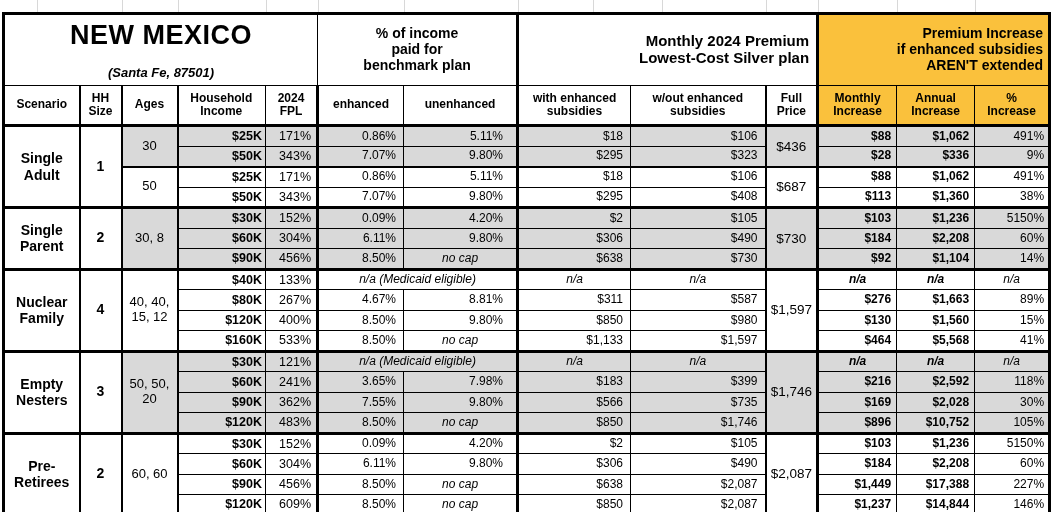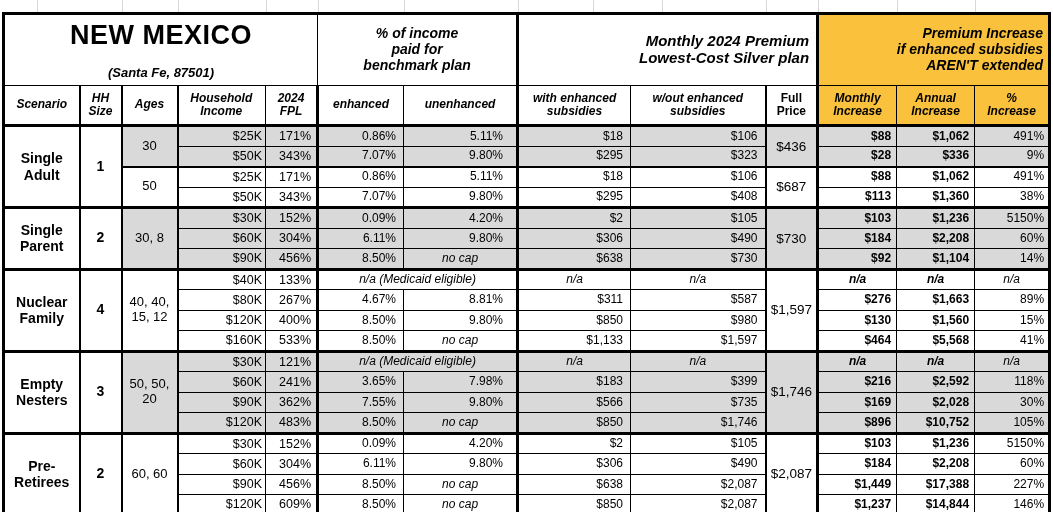--- a/index.html
+++ b/index.html
@@ -13,21 +13,21 @@
     border-collapse: collapse; table-layout: fixed; width: 1047px;
     background: #fff; border: 3px solid #000;
   }
   td, th {
     border: 1px solid #000; padding: 0 2px; vertical-align: middle;
     font-size: 12px; line-height: 1.12; overflow: hidden; color: #000;
   }
   thead tr.hdr1 { height: 72px; }
   thead tr.hdr2 { height: 40px; }
   tbody tr { height: 20.5px; }
-  .pre { white-space: pre-line; font-style: italic; }
+  .pre { white-space: pre-line; }
   .orange { background: var(--accent, #FAC13C); }
   .shade { background: var(--shade, #D9D9D9); }
 
   
   .title-cell { text-align: center; }
   .title-state { font-size: 27px; font-weight: bold; letter-spacing: 0.5px; }
   .title-loc { font-size: 13px; font-style: italic; margin-top: 16px; }
   .ghdr { text-align: center; font-weight: bold; }
   .ghdr-bench { font-size: 14px; }
   .ghdr-prem { font-size: 15px; }
@@ -41,21 +41,21 @@
   .c-full { border-left-width: 2px; }
 
   
   tr.group-sep td { border-top-width: 3px; }
   tr.sub-sep td { border-top-width: 2px; }
 
   
   .c-scenario { text-align: center; font-weight: bold; font-size: 14px; line-height: 1.15; }
   .c-hh { text-align: center; font-weight: bold; font-size: 14px; }
   .c-ages { text-align: center; font-size: 13px; line-height: 1.15; }
-  .c-income { text-align: right; padding-right: 3px; font-size: 12.5px; }
+  .c-income { text-align: right; padding-right: 3px; font-size: 12.5px; font-weight: bold; }
   .c-fpl { text-align: right; padding-right: 5px; font-size: 12.5px; }
   .c-enh { text-align: right; padding-right: 7px; }
   .c-unenh { text-align: right; padding-right: 13px; }
   .c-note { text-align: center; font-style: italic; }
   .c-with, .c-wout { text-align: right; padding-right: 7px; }
   .c-full { text-align: center; font-size: 13.5px; }
   .c-month, .c-annual { text-align: right; padding-right: 5px; font-weight: bold; }
   .c-pct { text-align: right; padding-right: 4px; }
   .na  { text-align: center; font-style: italic; padding-right: 2px; font-weight: normal; }
   .nab { text-align: center; font-style: italic; padding-right: 2px; font-weight: bold; }

